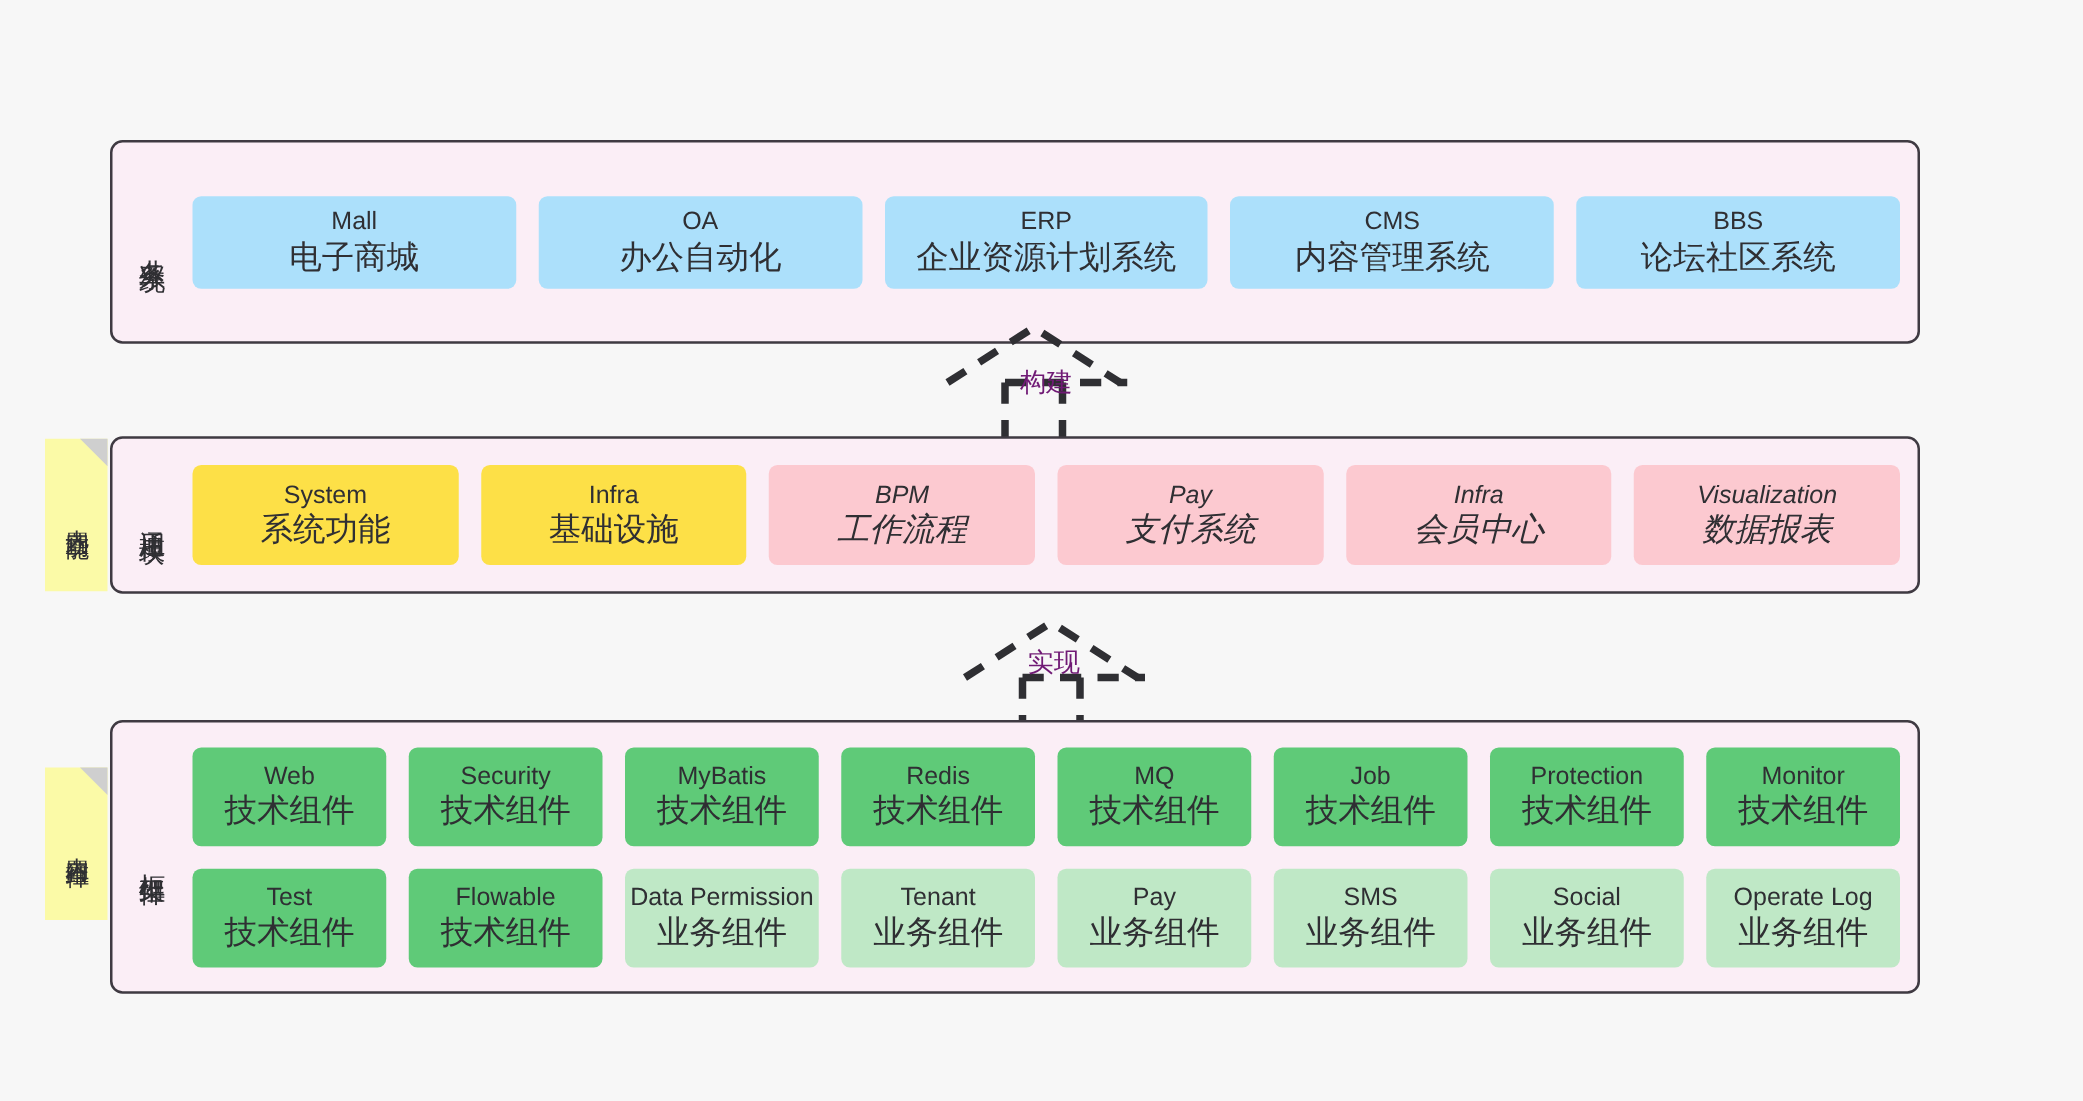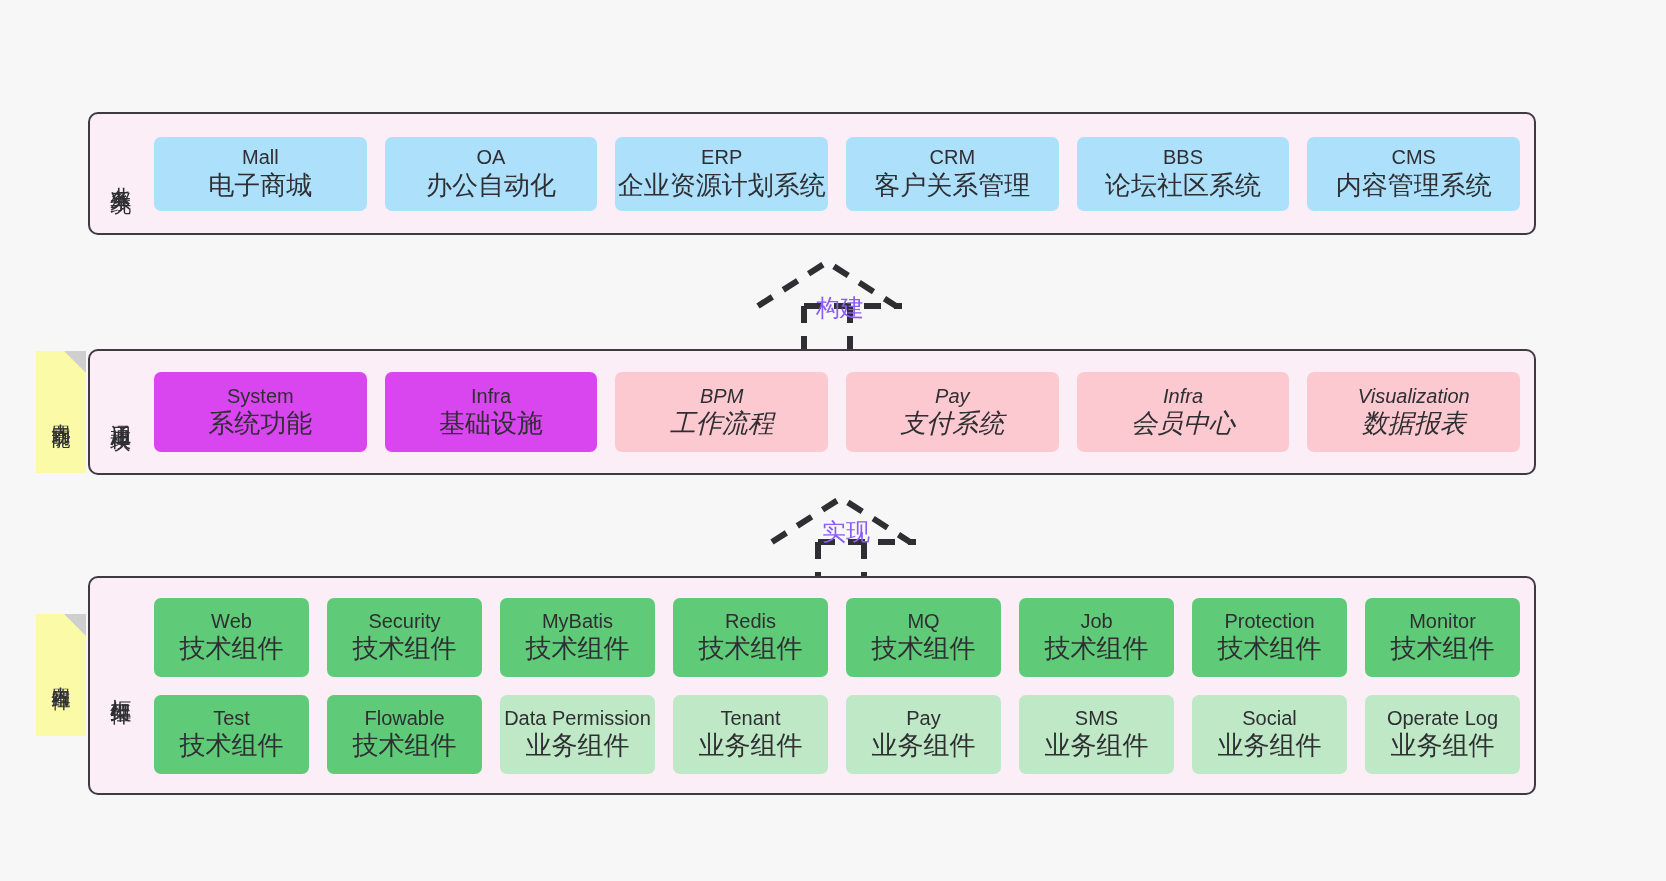--- a/index.html
+++ b/index.html
@@ -69,27 +69,27 @@
     justify-content: center;
     text-align: center;
     line-height: 1.22;
     color: #2f2f33;
     user-select: none;
   }
   .card .t1 { font-size: 20px; }
   .card .t2 { font-size: 26px; }
 
   .card.blue        { background: #ace0fb; }
-  .card.red         { background: #d946ef; }
+  .card.red         { background: #fde047; }
   .card.pink        { background: #fcc9d0; font-style: italic; }
   .card.green       { background: #5fca78; }
   .card.lightgreen  { background: #bfe8c6; }
 
   
-  #layer-business  { left: 88px;  top: 112px; width: 1448px; height: 123px; }
+  #layer-business  { left: 88px;  top: 112px; width: 1448px; height: 163px; }
   #layer-business  .card { height: 74px; }
 
   #layer-common    { left: 88px;  top: 349px; width: 1448px; height: 126px; }
   #layer-common    .card { height: 80px; }
 
   #layer-framework { left: 88px;  top: 576px; width: 1448px; height: 219px; }
   #layer-framework .card { height: 79px; }
 
   
   .sticky {
@@ -125,22 +125,22 @@
   #sticky-framework { left: 36px; top: 614px; height: 122px; }
 
   
   .uml-arrow {
     position: absolute;
     pointer-events: none;
   }
   .uml-arrow svg { display: block; }
   .uml-label {
     position: absolute;
-    font-size: 24px;
-    color: #8b5cf6;
+    font-size: 21px;
+    color: #701a75;
     background: transparent;
     white-space: nowrap;
     user-select: none;
   }
 
   #arrow-build      { left: 752px; top: 256px; }
   #arrow-build-label{ left: 816px; top: 292px; }
   #arrow-impl       { left: 766px; top: 492px; }
   #arrow-impl-label { left: 822px; top: 516px; }
 </style>
@@ -157,30 +157,26 @@
       </div>
       <div class="card blue">
         <span class="t1">OA</span>
         <span class="t2">办公自动化</span>
       </div>
       <div class="card blue">
         <span class="t1">ERP</span>
         <span class="t2">企业资源计划系统</span>
       </div>
       <div class="card blue">
-        <span class="t1">CRM</span>
-        <span class="t2">客户关系管理</span>
+        <span class="t1">CMS</span>
+        <span class="t2">内容管理系统</span>
       </div>
       <div class="card blue">
         <span class="t1">BBS</span>
         <span class="t2">论坛社区系统</span>
-      </div>
-      <div class="card blue">
-        <span class="t1">CMS</span>
-        <span class="t2">内容管理系统</span>
       </div>
     </div>
   </div>
 </div>
 
 <div class="uml-arrow" id="arrow-build">
   <svg width="150" height="95" viewBox="0 0 150 95">
     <polyline points="6,50 75,6 144,50" fill="none" stroke="#2f2f33" stroke-width="6" stroke-dasharray="17,13" stroke-linecap="butt" stroke-linejoin="miter"></polyline>
     <line x1="52" y1="50" x2="150" y2="50" stroke="#2f2f33" stroke-width="6" stroke-dasharray="17,13"></line>
     <line x1="52" y1="50" x2="52" y2="95" stroke="#2f2f33" stroke-width="6" stroke-dasharray="17,13"></line>

